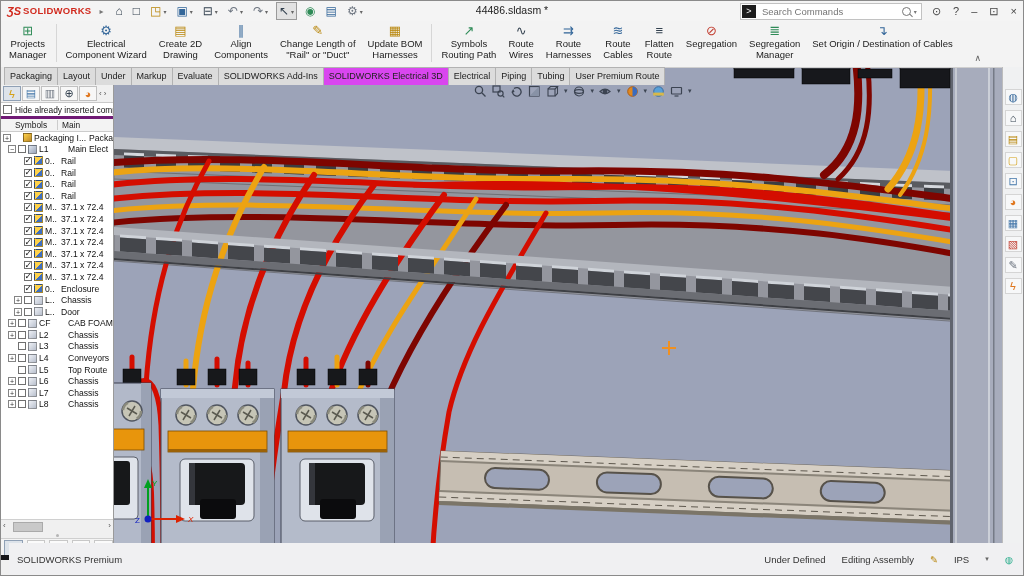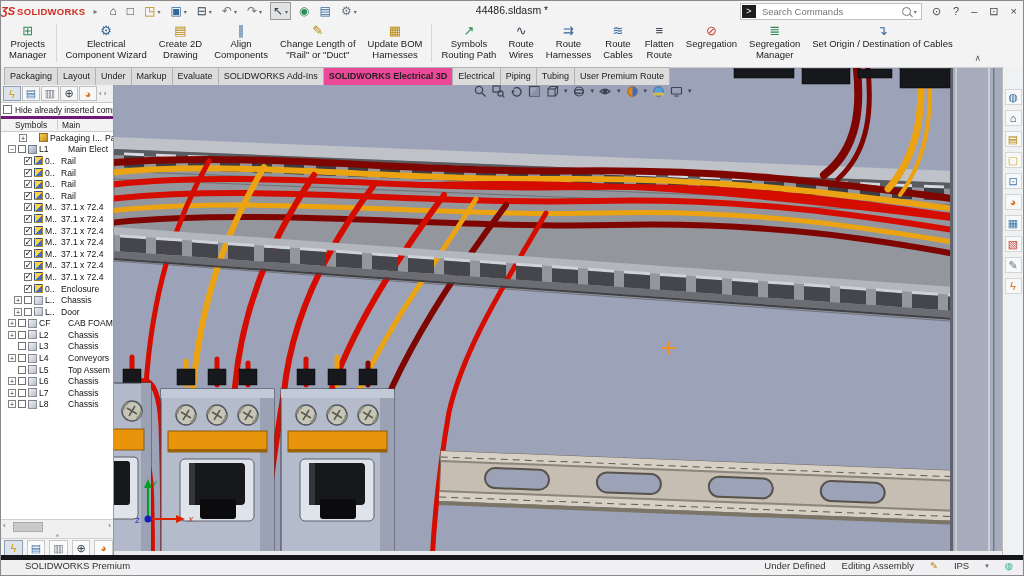--- a/index.html
+++ b/index.html
@@ -1,19 +1,19 @@
 <!DOCTYPE html>
 <html><head>
 <meta charset="utf-8">
 <style>
   html,body{margin:0;padding:0}
   .app{position:relative;width:1024px;height:576px;font-family:"Liberation Sans",sans-serif;background:#f0f0f0;overflow:hidden;border:1px solid #8a8a8a;box-sizing:border-box}
   
   .titlebar{position:absolute;top:0;left:0;right:0;height:20px;background:#f4f4f4;display:flex;align-items:center;font-size:11px;color:#333}
-  .logo{display:flex;align-items:center;white-space:nowrap}
+  .logo{display:flex;align-items:flex-start;margin-left:6px;white-space:nowrap}
   .logo-mark{color:#d12a1e;font-weight:bold;font-style:italic;font-size:11px;margin-right:2px}
   .logo-text{color:#d12a1e;font-weight:bold;font-size:9.5px;letter-spacing:.3px}
   .flyout{color:#777;font-size:8px;margin:0 10px 0 8px}
   .qat{display:flex;align-items:center;gap:6px}
   .qi{display:inline-flex;align-items:center;height:16px;padding:0 2px;cursor:default}
   .qi .qg{font-style:normal;font-weight:normal;font-size:12px;line-height:14px}
   .qi.has-caret::after{content:"▾";font-size:6px;color:#666;margin-left:2px}
   .qi.sel-box{border:1px solid #9a9a9a;background:#e2e2e2}
   .fname{position:absolute;left:50%;transform:translateX(-50%);top:3px;font-size:10.5px;color:#222}
   .tright{position:absolute;right:6px;top:0;height:20px;display:flex;align-items:center;gap:10px}
@@ -43,35 +43,35 @@
   svg .wd{stroke:#7e0500;fill:none;stroke-linecap:round}
   svg .wy{stroke:#eca312;fill:none;stroke-linecap:round}
   .hud{position:absolute;left:360px;top:16px;display:flex;align-items:center;gap:5px;height:16px}
   .hudi{display:inline-flex;align-items:center}
   .hud svg{width:13px;height:13px}
   .hud .caret{font-size:7px;color:#3c4452}
   
   .chrome-corner{position:absolute;left:0;top:66px;width:113px;height:18px;background:#ececec}
   .tabstrip{position:absolute;left:3px;top:66px;height:18px;display:flex}
   .tab{font-size:9px;line-height:16px;padding:0 5px;background:#dcdcdc;border:1px solid #b2b2b2;border-bottom:none;color:#222;margin-right:-1px;white-space:nowrap;cursor:default}
-  .tab.active{background:#ec4899;font-weight:bold}
+  .tab.active{background:#d946ef;font-weight:normal}
   
   .leftpanel{position:absolute;left:0;top:84px;width:113px;height:472px;background:#fff;border-right:1px solid #9a9a9a;display:flex;flex-direction:column;box-sizing:border-box}
   .ptabs{height:17px;display:flex;align-items:center;background:#f0f0f0;border-bottom:1px solid #c9c9c9;padding-left:2px;gap:1px}
   .ptab{width:18px;height:15px;display:inline-flex;align-items:center;justify-content:center;font-size:11px;border:1px solid #c0c0c0;background:#f7f7f7;box-sizing:border-box}
   .ptab.active{background:#dde3ea;border-color:#8fa0b5}
   .pscroll{font-size:8px;color:#555;margin-left:1px}
   .hiderow{height:13px;display:flex;align-items:center;font-size:8.4px;color:#111;white-space:nowrap;overflow:hidden;padding-left:2px}
   .cb{width:7px;height:7px;border:1px solid #707070;background:#fff;margin-right:3px;flex:none}
   .phead{height:12px;display:flex;font-size:8.4px;color:#222;background:#f3f3f3;border-top:3px solid #701a75;border-bottom:1px solid #ccc;align-items:center}
   .phc1{width:57px;border-right:1px solid #ccc;padding-left:14px;box-sizing:border-box}
   .phc2{flex:1;padding-left:4px}
   .tree{height:279px;overflow:hidden}
   .trow{height:11.6px;display:flex;align-items:center;font-size:8.6px;color:#111;white-space:nowrap;overflow:hidden}
-  .trow.lv0{padding-left:18px}.trow.lv1{padding-left:7px}.trow.lv2{padding-left:13px}
+  .trow.lv0{padding-left:2px}.trow.lv1{padding-left:7px}.trow.lv2{padding-left:13px}
   .texp{width:8px;height:8px;flex:none;border:1px solid #848484;background:#fff;font-size:7px;line-height:7px;text-align:center;margin-right:2px;color:#333;box-sizing:border-box}
   .texp.plus::before{content:"+"}
   .texp.minus::before{content:"−"}
   .texp.noexp{visibility:hidden}
   .tchk{width:8px;height:8px;flex:none;border:1px solid #707070;background:#fff;margin-right:2px;position:relative;box-sizing:border-box}
   .tchk.checked::before{content:"✓";position:absolute;top:-2.5px;left:-0.5px;font-size:9px;color:#1a1a1a}
   .tchk.nocheck{visibility:hidden}
   .tico{width:9px;height:9px;flex:none;margin-right:2px;border:1px solid rgba(0,0,0,.35);box-sizing:border-box}
   .tico.i-asm{background:linear-gradient(135deg,#ffd24a,#c08a28)}
   .tico.i-loc{background:linear-gradient(135deg,#dfe5ee,#9aa6bb)}
@@ -87,21 +87,21 @@
   .splitrow{height:6px;display:flex;align-items:center;justify-content:center;background:#f0f0f0}
   .splitdot{width:3px;height:3px;border-radius:50%;background:#b5b5b5}
   .bicons{height:18px;background:#f4f4f4;border-top:1px solid #cfcfcf;display:flex;align-items:center;gap:4px;padding-left:3px}
   .bico{width:17px;height:15px;display: inline-flex;align-items:center;justify-content:center;font-size:11px;border:1px solid #c8c8c8;background:#fbfbfb}
   .bico.active{background:#dde3ea;border-color:#8fa0b5}
   
   .taskpane{position:absolute;right:0;top:66px;width:21px;height:490px;background:#f0f1f2;border-left:1px solid #bcbcbc;display:flex;flex-direction:column;align-items:center;padding-top:22px;gap:5px;box-sizing:border-box}
   .tpi{width:17px;height:16px;display:inline-flex;align-items:center;justify-content:center;font-size:11px;background:#f7f8f9;border:1px solid #d5d5d5;box-sizing:border-box}
   
   .blackstrip{position:absolute;left:0;right:0;bottom:15px;height:5px;background:#15161a}
-  .statusbar{position:absolute;left:16px;right:0;bottom:0;height:15px;background:#f0f0f2;display:flex;align-items:flex-start;font-size:9.5px;color:#333}
+  .statusbar{position:absolute;left:8px;right:0;bottom:0;height:32px;background:#f0f0f2;display:flex;align-items:center;font-size:9.5px;color:#333}
   .sbleft{margin-left:8px}
   .sbright{margin-left:auto;display:flex;align-items:center;gap:16px;padding-right:10px}
   .sbit{white-space:nowrap}
 </style>
 </head>
 <body>
 
 <div class="app">
 
   <div class="viewport">
@@ -706,21 +706,21 @@
           <span class="tico i-box"></span>
           <span class="tsym">L4</span>
           <span class="tdesc">Conveyors</span>
         </div>
 
         <div class="trow lv1">
           <span class="texp noexp"></span>
           <span class="tchk unchecked"></span>
           <span class="tico i-box"></span>
           <span class="tsym">L5</span>
-          <span class="tdesc">Top Assem</span>
+          <span class="tdesc">Top Route</span>
         </div>
 
         <div class="trow lv1">
           <span class="texp plus"></span>
           <span class="tchk unchecked"></span>
           <span class="tico i-box"></span>
           <span class="tsym">L6</span>
           <span class="tdesc">Chassis</span>
         </div>
 

